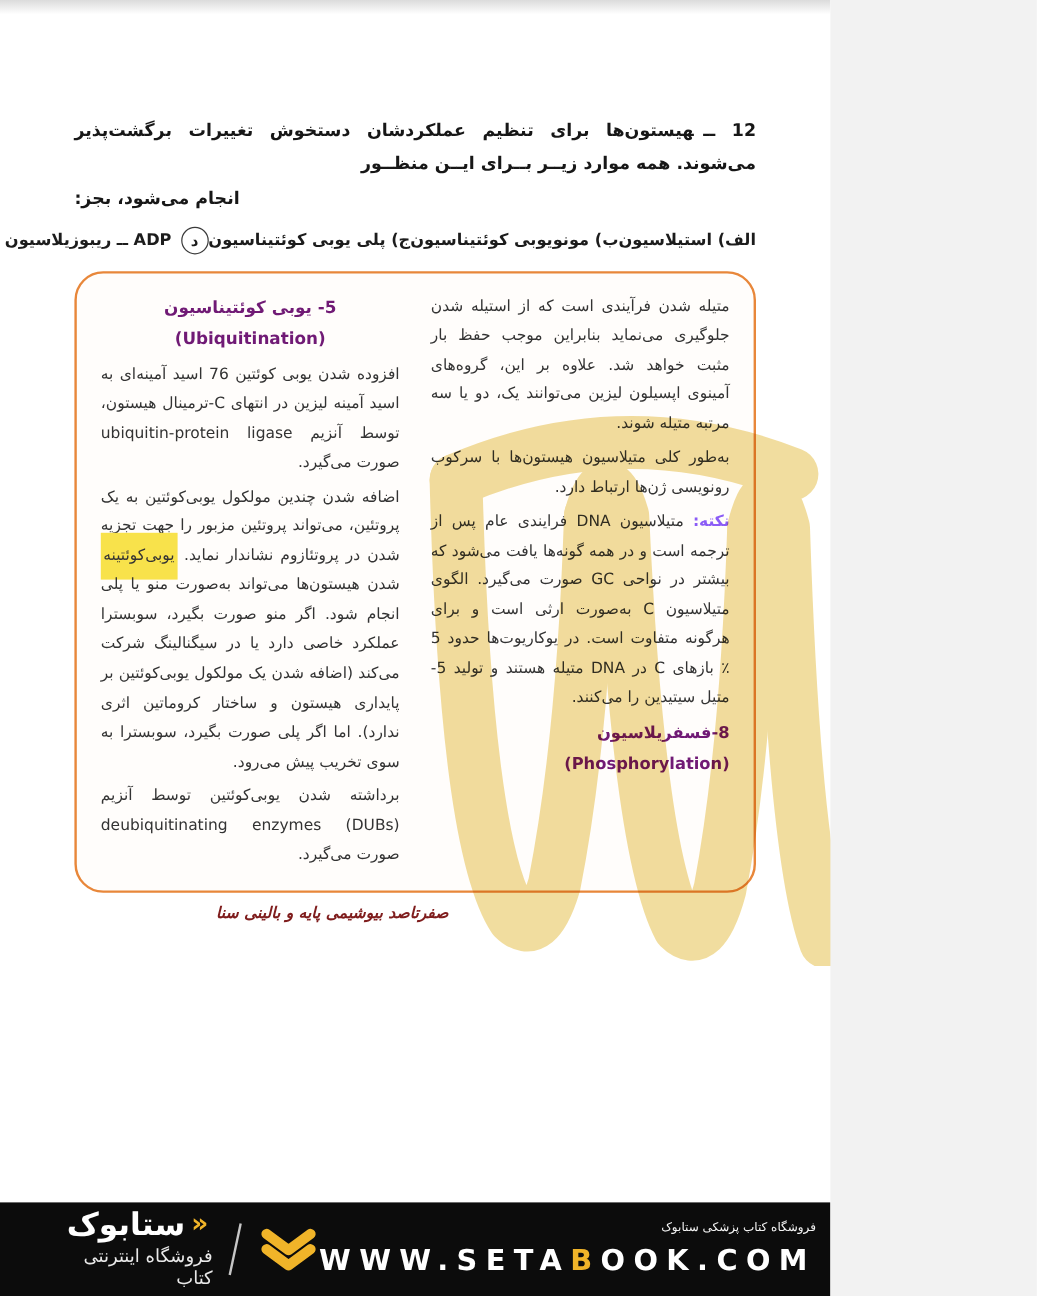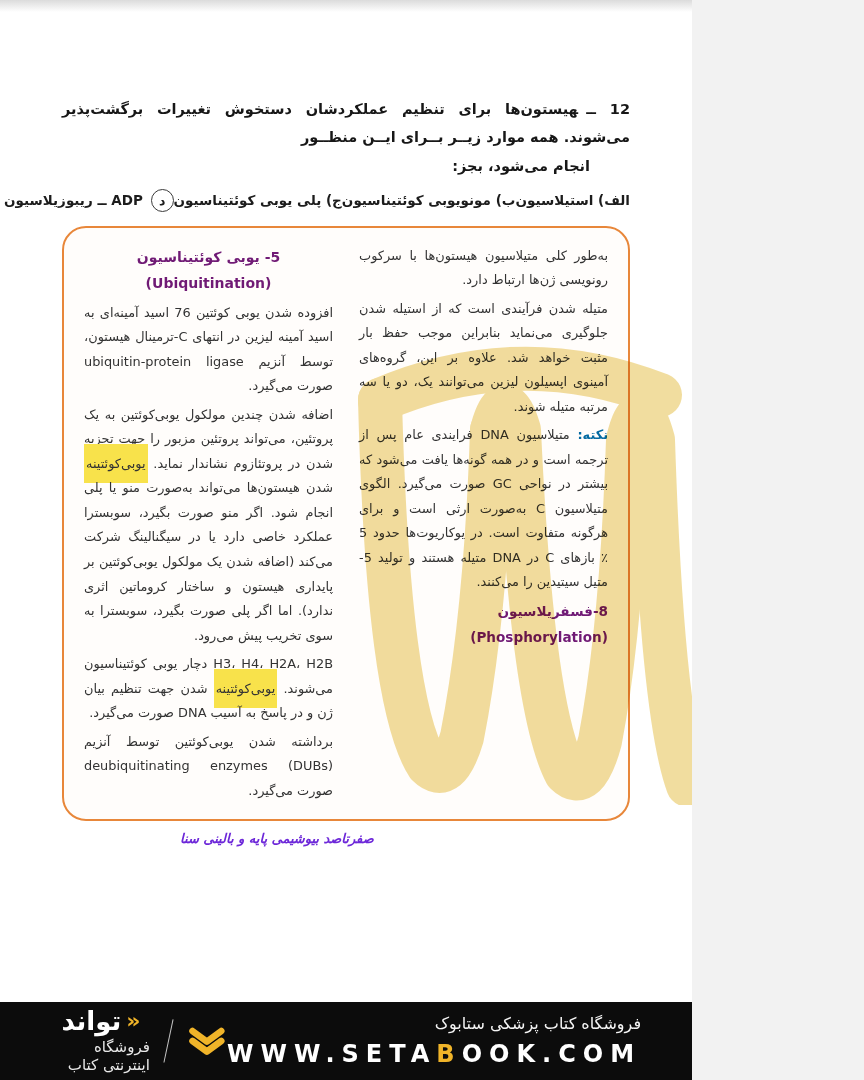--- a/index.html
+++ b/index.html
@@ -14,21 +14,21 @@
     position:absolute;top:0;left:0;width:100%;height:12px;
     background:linear-gradient(#cccccc,rgba(255,255,255,0));opacity:.7;z-index:4;
   }
   .content{
     position:relative;z-index:1;padding:96px 62px 0 62px;direction:rtl;
   }
   
   .question-block{font-weight:700;color:#171717;font-size:14.5px;line-height:1.9;}
   .q-line1{margin:0;text-align:justify;}
   .q-num{margin-left:8px;}
-  .q-line2{margin:2px 0 0 0;text-align:right;padding-right:40px;}
+  .q-line2{margin:2px 0 0 0;text-align:left;padding-right:40px;}
   
   .options-row{
     display:flex;justify-content:space-between;align-items:center;
     margin-top:8px;font-size:13.5px;font-weight:700;color:#1c1c1c;
   }
   .option{white-space:nowrap;}
   .circled{
     display:inline-flex;align-items:center;justify-content:center;
     width:21px;height:21px;border:1.6px solid #3b3b3b;border-radius:50%;
     font-size:12.5px;margin-left:3px;vertical-align:middle;
@@ -37,25 +37,25 @@
   .content-box{
     margin-top:14px;border:2.5px solid #e8873a;border-radius:24px;
     padding:16px 20px 12px 20px;display:flex;gap:26px;background:#fffdfb;
   }
   .col{flex:1;font-size:12.9px;line-height:1.9;color:#333;text-align:justify;}
   .col p{margin:0 0 4px 0;}
   .col-heading{font-weight:700;color:#701a75;}
   .heading-center{text-align:center;font-size:14px;margin-bottom:5px;}
   .phospho-heading{text-align:right;font-size:13.6px;margin-top:4px;}
   mark{background:#f8e24b;color:inherit;padding:12px 2px;}
-  .note-label{font-weight:700;color:#0369a1;}
+  .note-label{font-weight:700;color:#8b5cf6;}
   
   .caption{
     margin:10px 0 0 0;direction:rtl;text-align:left;padding-left:118px;
-    font-size:13px;font-style:italic;font-weight:700;color:#6d28d9;
+    font-size:13px;font-style:italic;font-weight:700;color:#7f1d1d;
   }
   
   .side-watermark{
     position:absolute;left:694px;top:320px;width:230px;text-align:center;
     transform:rotate(90deg);color:#999999;font-size:12.5px;letter-spacing:1px;
     direction:rtl;z-index:0;
   }
   
   .yellow-scribble{
     position:absolute;left:300px;top:345px;width:440px;height:460px;
@@ -75,21 +75,21 @@
   .wordmark{
     direction:rtl;display:flex;align-items:center;gap:5px;
     color:#ffffff;font-size:26px;font-weight:700;line-height:1;
   }
   .logo-chev{color:#f0b429;font-size:22px;font-weight:700;}
   .logo-sub{font-size:15px;color:#e9e9e9;margin-top:4px;direction:rtl;}
   .logo-divider{width:2px;height:44px;background:#dcdcdc;transform:rotate(12deg);opacity:.9;}
   .emblem{width:58px;height:46px;}
   .emblem polyline{fill:none;stroke:#f0b429;stroke-width:12;stroke-linecap:round;stroke-linejoin:round;}
   .footer-text{text-align:right;}
-  .store-title{direction:rtl;color:#f5f5f5;font-size:16px;margin-bottom:7px;}
+  .store-title{direction:rtl;color:#f5f5f5;font-size:10px;margin-bottom:7px;}
   .store-url{color:#ffffff;font-size:24px;font-weight:700;letter-spacing:7px;white-space:nowrap;}
   .url-hl{color:#f0b429;}
 </style>
 </head>
 <body>
 
 <div class="page">
   <div class="scan-top-shade"></div>
 
   <div class="content">
@@ -116,31 +116,30 @@
       </span>
       <span class="option">
         <span class="circled">د</span>
         <span>ADP ــ ریبوزیلاسیون</span>
       </span>
     </div>
 
     <div class="content-box">
 
       <div class="col">
+        <p>متیله شدن فرآیندی است که از استیله شدن جلوگیری می‌نماید بنابراین موجب حفظ بار مثبت خواهد شد. علاوه بر این، گروه‌های آمینوی اپسیلون لیزین می‌توانند یک، دو یا سه مرتبه متیله شوند.</p>
         <p>به‌طور کلی متیلاسیون هیستون‌ها با سرکوب رونویسی ژن‌ها ارتباط دارد.</p>
-        <p>متیله شدن فرآیندی است که از استیله شدن جلوگیری می‌نماید بنابراین موجب حفظ بار مثبت خواهد شد. علاوه بر این، گروه‌های آمینوی اپسیلون لیزین می‌توانند یک، دو یا سه مرتبه متیله شوند.</p>
         <p><span class="note-label">نکته:</span><span> متیلاسیون DNA فرایندی عام پس از ترجمه است و در همه گونه‌ها یافت می‌شود که بیشتر در نواحی GC صورت می‌گیرد. الگوی متیلاسیون C به‌صورت ارثی است و برای هرگونه متفاوت است. در یوکاریوت‌ها حدود 5 ٪ بازهای C در DNA متیله هستند و تولید 5-متیل سیتیدین را می‌کنند.</span></p>
         <p class="col-heading phospho-heading">8-فسفریلاسیون (Phosphorylation)</p>
       </div>
 
       <div class="col">
         <p class="col-heading heading-center">5- یوبی کوئتیناسیون (Ubiquitination)</p>
         <p>افزوده شدن یوبی کوئتین 76 اسید آمینه‌ای به اسید آمینه لیزین در انتهای C-ترمینال هیستون، توسط آنزیم ubiquitin-protein ligase صورت می‌گیرد.</p>
         <p><span>اضافه شدن چندین مولکول یوبی‌کوئتین به یک پروتئین، می‌تواند پروتئین مزبور را جهت تجزیه شدن در پروتئازوم نشاندار نماید. </span><mark>یوبی‌کوئتینه</mark><span> شدن هیستون‌ها می‌تواند به‌صورت منو یا پلی انجام شود. اگر منو صورت بگیرد، سوبسترا عملکرد خاصی دارد یا در سیگنالینگ شرکت می‌کند (اضافه شدن یک مولکول یوبی‌کوئتین بر پایداری هیستون و ساختار کروماتین اثری ندارد). اما اگر پلی صورت بگیرد، سوبسترا به سوی تخریب پیش می‌رود.</span></p>
-        <p><span>H3، H4، H2A، H2B دچار یوبی کوئتیناسیون می‌شوند. </span><mark>یوبی‌کوئتینه</mark><span> شدن جهت تنظیم بیان ژن و در پاسخ به آسیب DNA صورت می‌گیرد.</span></p>
         <p>برداشته شدن یوبی‌کوئتین توسط آنزیم deubiquitinating enzymes (DUBs) صورت می‌گیرد.</p>
       </div>
 
     </div>
 
     <p class="caption">صفرتاصد بیوشیمی پایه و بالینی سنا</p>
   </div>
 
   <div class="side-watermark">موسسه علوم پزشکی سنا</div>
 
@@ -149,21 +148,21 @@
     <path d="M 80 55 Q 88 360 128 420 Q 148 440 162 392 Q 186 270 192 85"></path>
     <path d="M 192 85 Q 205 38 219 85 Q 232 365 266 428 Q 286 448 300 396 Q 322 280 328 95"></path>
     <path d="M 328 95 Q 340 46 353 95 Q 362 370 388 440"></path>
   </svg>
 
   <footer class="footer">
     <div class="logo-group">
       <div class="logo-text">
         <div class="wordmark">
           <span class="logo-chev">«</span>
-          <span>تواند</span>
+          <span>ستابوک</span>
         </div>
         <div class="logo-sub">فروشگاه اینترنتی کتاب</div>
       </div>
       <div class="logo-divider"></div>
       <svg class="emblem" viewBox="0 0 72 52" xmlns="http://www.w3.org/2000/svg" aria-hidden="true">
         <polyline points="10,8 36,27 62,8"></polyline>
         <polyline points="10,26 36,45 62,26"></polyline>
       </svg>
     </div>
     <div class="footer-text">

